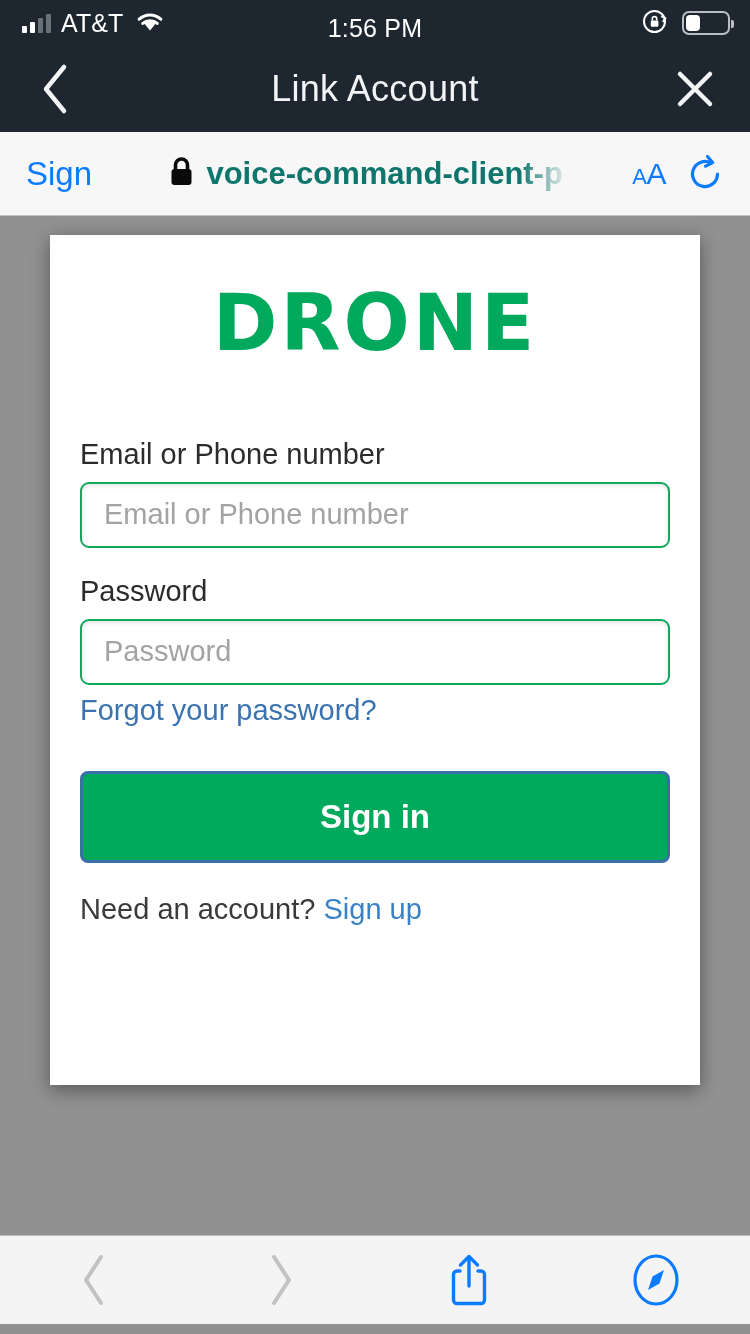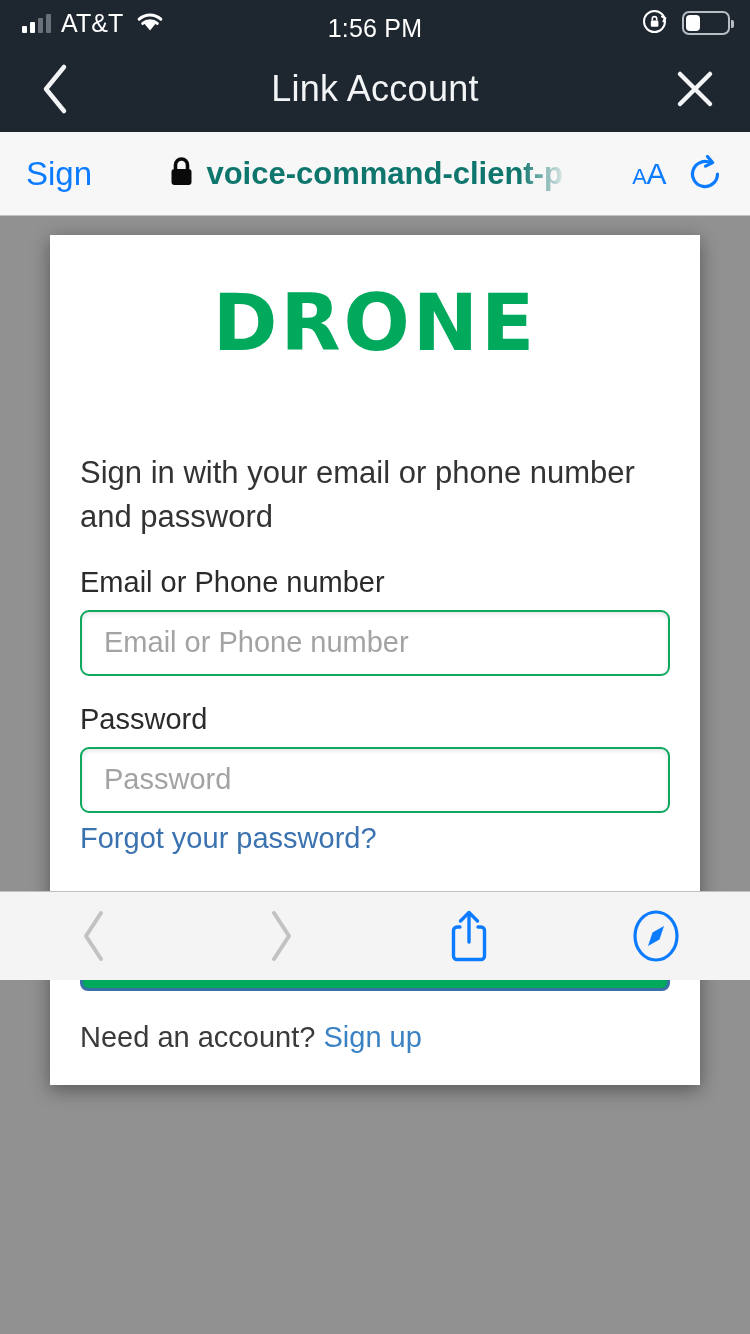--- a/index.html
+++ b/index.html
@@ -8,21 +8,21 @@
     width: 750px;
     height: 1334px;
     overflow: hidden;
     font-family: "Liberation Sans", sans-serif;
     background: #919191;
   }
 
   .screen {
     position: relative;
     width: 750px;
-    height: 980px;
+    height: 1324px;
     background: #919191;
   }
 
   
   .status-bar {
     position: absolute;
     top: 0; left: 0;
     width: 750px;
     height: 46px;
     background: #1E2630;
@@ -387,21 +387,20 @@
     </div>
   </div>
 
   <div class="page">
     <div class="card">
 
       <div class="logo-wrap">
         <div class="logo">DRONE</div>
       </div>
 
-      <div class="intro">Sign in with your email or phone number and password</div>
 
       <div class="field-label">Email or Phone number</div>
       <input class="text-input" type="text" placeholder="Email or Phone number" style="">
 
       <div class="field-label">Password</div>
       <input class="text-input" type="password" placeholder="Password" style="">
 
       <a class="forgot-link">Forgot your password?</a>
 
       <button class="signin-btn">Sign in</button>

